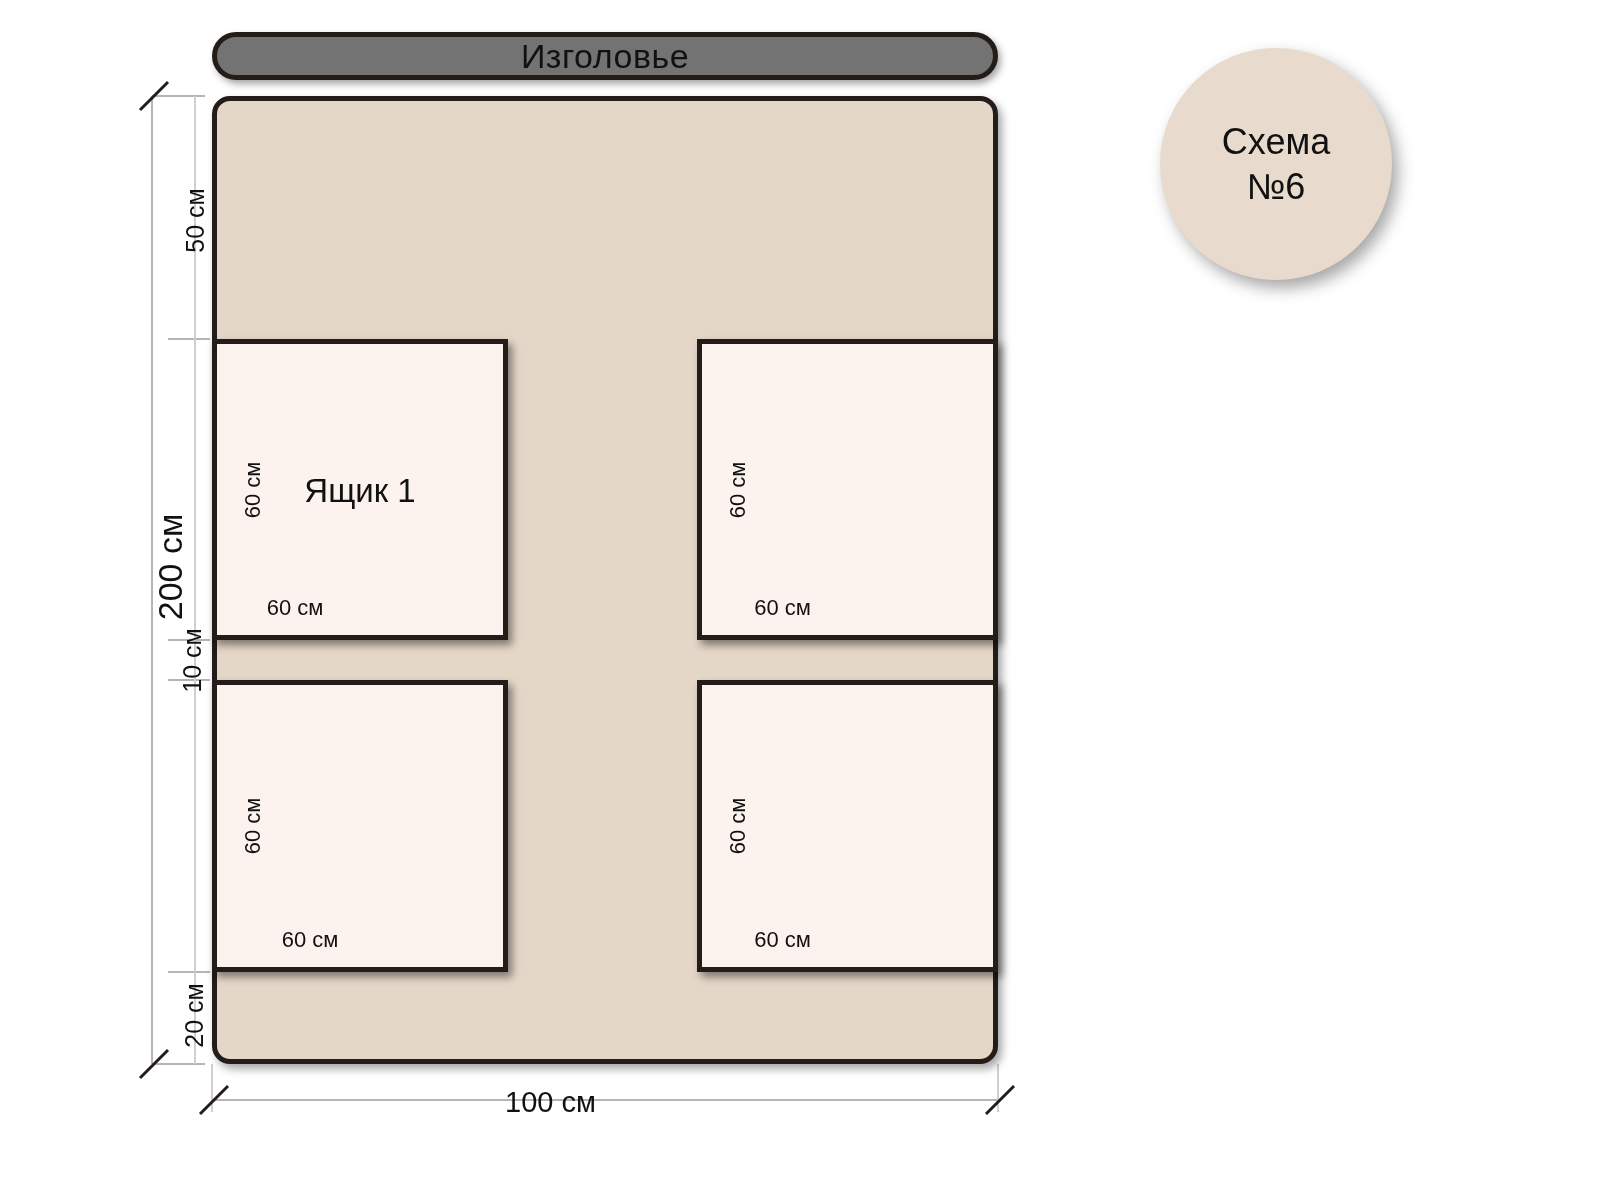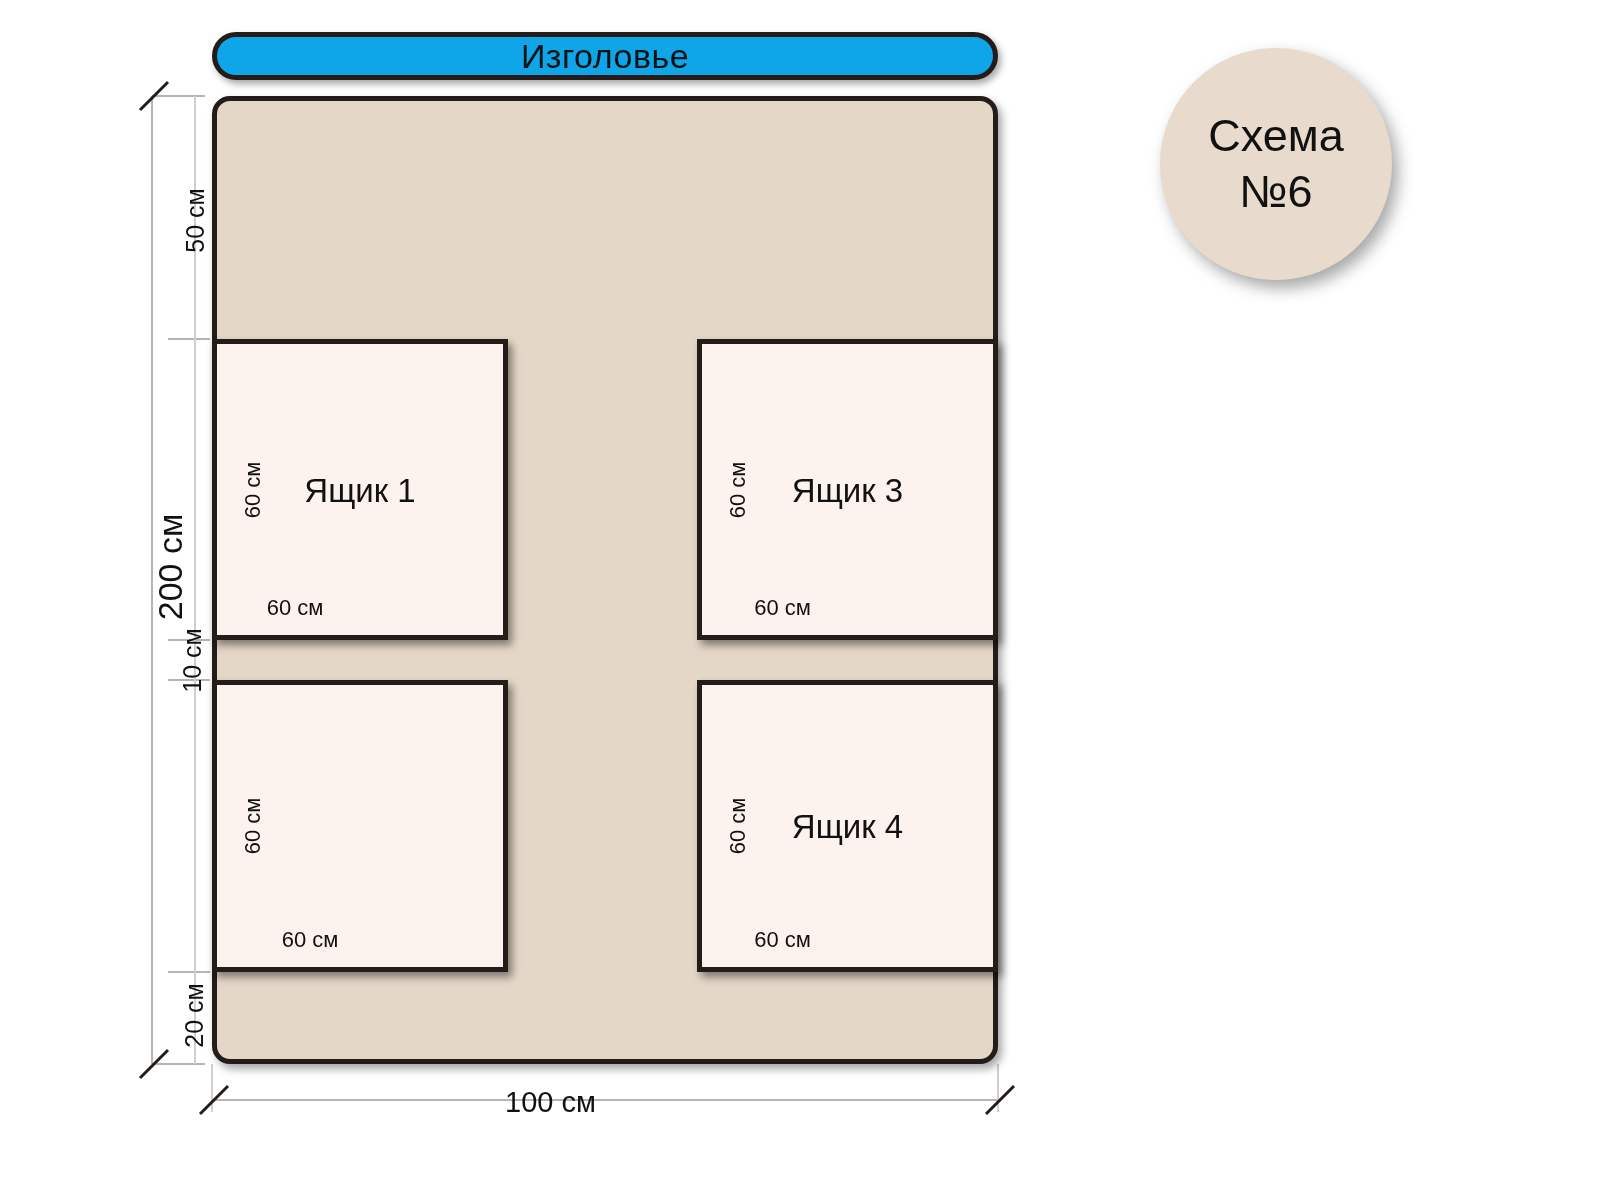--- a/index.html
+++ b/index.html
@@ -22,21 +22,21 @@
     height: 1200px;
   }
 
   
   .headboard {
     position: absolute;
     left: 212px;
     top: 32px;
     width: 786px;
     height: 48px;
-    background: #0ea5e9;
+    background: #737373;
     border: 5px solid #231c18;
     border-radius: 24px;
     box-sizing: border-box;
     display: flex;
     align-items: center;
     justify-content: center;
     box-shadow: 3px 4px 7px rgba(0,0,0,0.35);
   }
   .headboard-label {
     font-size: 34px;
@@ -169,21 +169,21 @@
     height: 232px;
     border-radius: 50%;
     background: #e8dbcd;
     box-shadow: 6px 8px 16px rgba(0,0,0,0.35);
     display: flex;
     flex-direction: column;
     align-items: center;
     justify-content: center;
   }
   .badge-line {
-    font-size: 45px;
+    font-size: 36px;
     color: #111111;
     line-height: 1.25;
   }
 </style>
 </head>
 <body>
 
 <div id="stage">
 
   <svg id="dims" viewBox="0 0 1600 1200" width="1600" height="1200">
@@ -221,27 +221,25 @@
     <span class="drawer-w-label">60 см</span>
   </div>
 
   <div class="drawer" id="drawer-2">
     <span class="drawer-h-label">60 см</span>
     <span class="drawer-w-label">60 см</span>
   </div>
 
   <div class="drawer" id="drawer-3">
     <span class="drawer-h-label">60 см</span>
-    <span class="drawer-title">Ящик 3</span>
     <span class="drawer-w-label">60 см</span>
   </div>
 
   <div class="drawer" id="drawer-4">
     <span class="drawer-h-label">60 см</span>
-    <span class="drawer-title">Ящик 4</span>
     <span class="drawer-w-label">60 см</span>
   </div>
 
   <div class="dim-label dim-vertical" id="dim-50">50 см</div>
 
   <div class="dim-label dim-vertical" id="dim-10">10 см</div>
 
   <div class="dim-label dim-vertical" id="dim-20">20 см</div>
 
   <div class="dim-label dim-vertical" id="dim-200">200 см</div>

